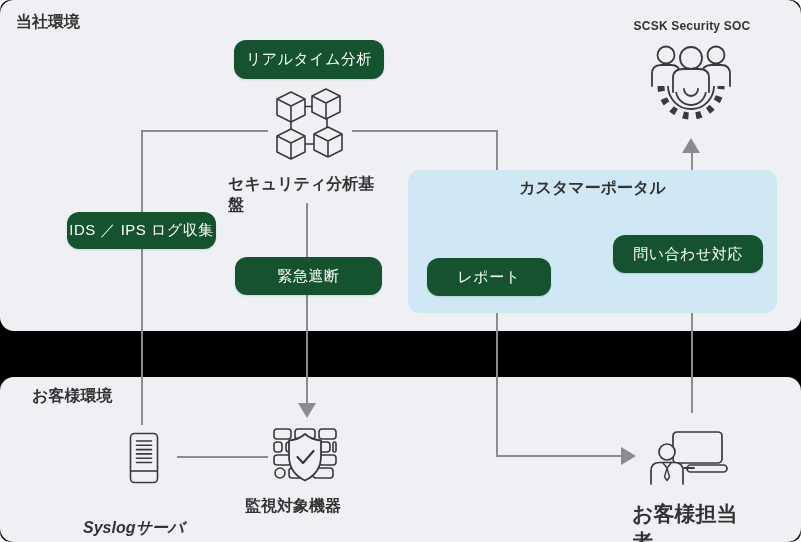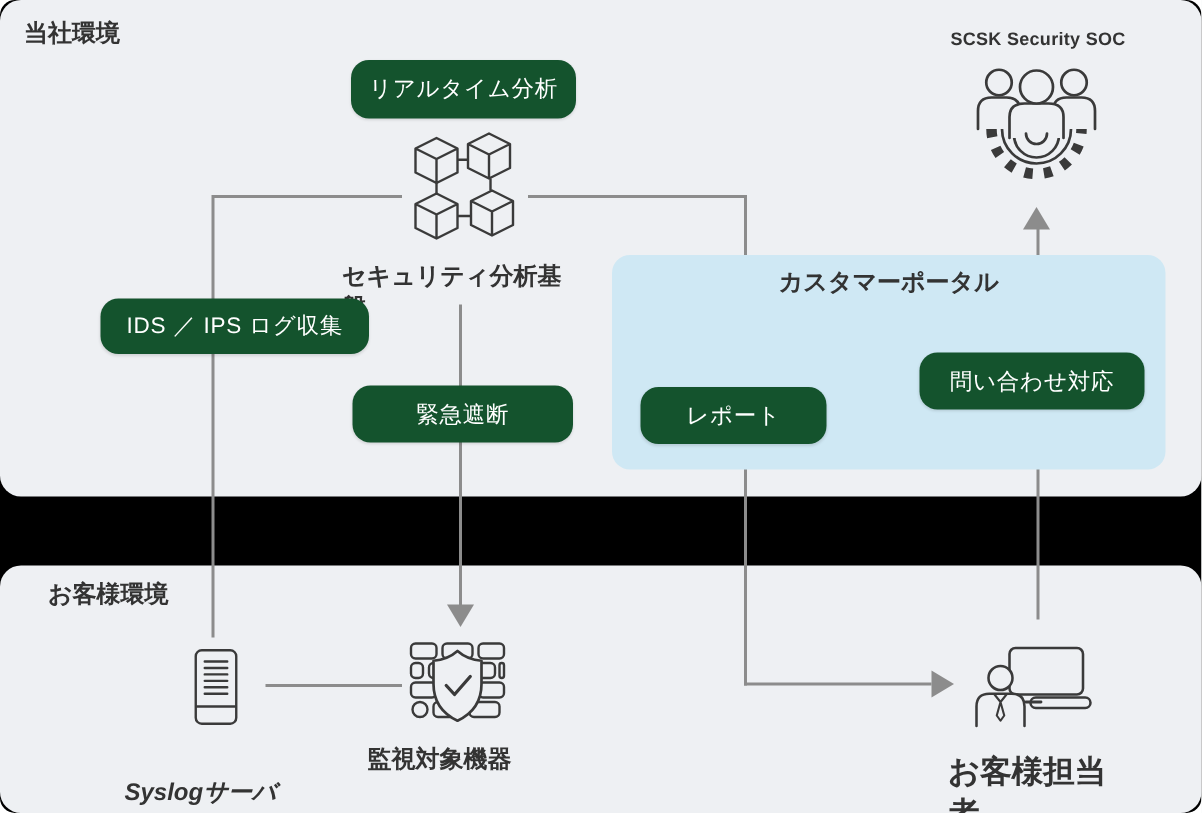--- a/index.html
+++ b/index.html
@@ -81,21 +81,21 @@
       <use href="#cube" transform="translate(23,20)"></use>
       <use href="#cube" transform="translate(58,17)"></use>
       <use href="#cube" transform="translate(23,57)"></use>
       <use href="#cube" transform="translate(60,55)"></use>
       <path d="M37,18.5 H44 M23,34 V41 M59,31 V39 M37,56 H46"></path>
     </svg>
   </div>
   <div class="caption" style="left:228px;top:174px;width:160px;">セキュリティ分析基盤</div>
 
   <div class="badge" style="left:234px;top:40px;width:150px;height:39px;">リアルタイム分析</div>
-  <div class="badge" style="left:67px;top:199px;width:179px;height:37px;">IDS ／ IPS ログ収集</div>
+  <div class="badge" style="left:67px;top:212px;width:149px;height:37px;">IDS ／ IPS ログ収集</div>
   <div class="badge" style="left:235px;top:257px;width:147px;height:38px;">緊急遮断</div>
 
   <div class="portal">
     <div class="portal-title">カスタマーポータル</div>
   </div>
   <div class="badge" style="left:427px;top:258px;width:124px;height:38px;">レポート</div>
   <div class="badge" style="left:613px;top:235px;width:150px;height:38px;">問い合わせ対応</div>
 
   <div class="icon" style="left:129px;top:432px;">
     <svg width="30" height="52" viewBox="0 0 30 52" fill="none" stroke="#3a3a3a" stroke-width="1.6" stroke-linecap="round">

